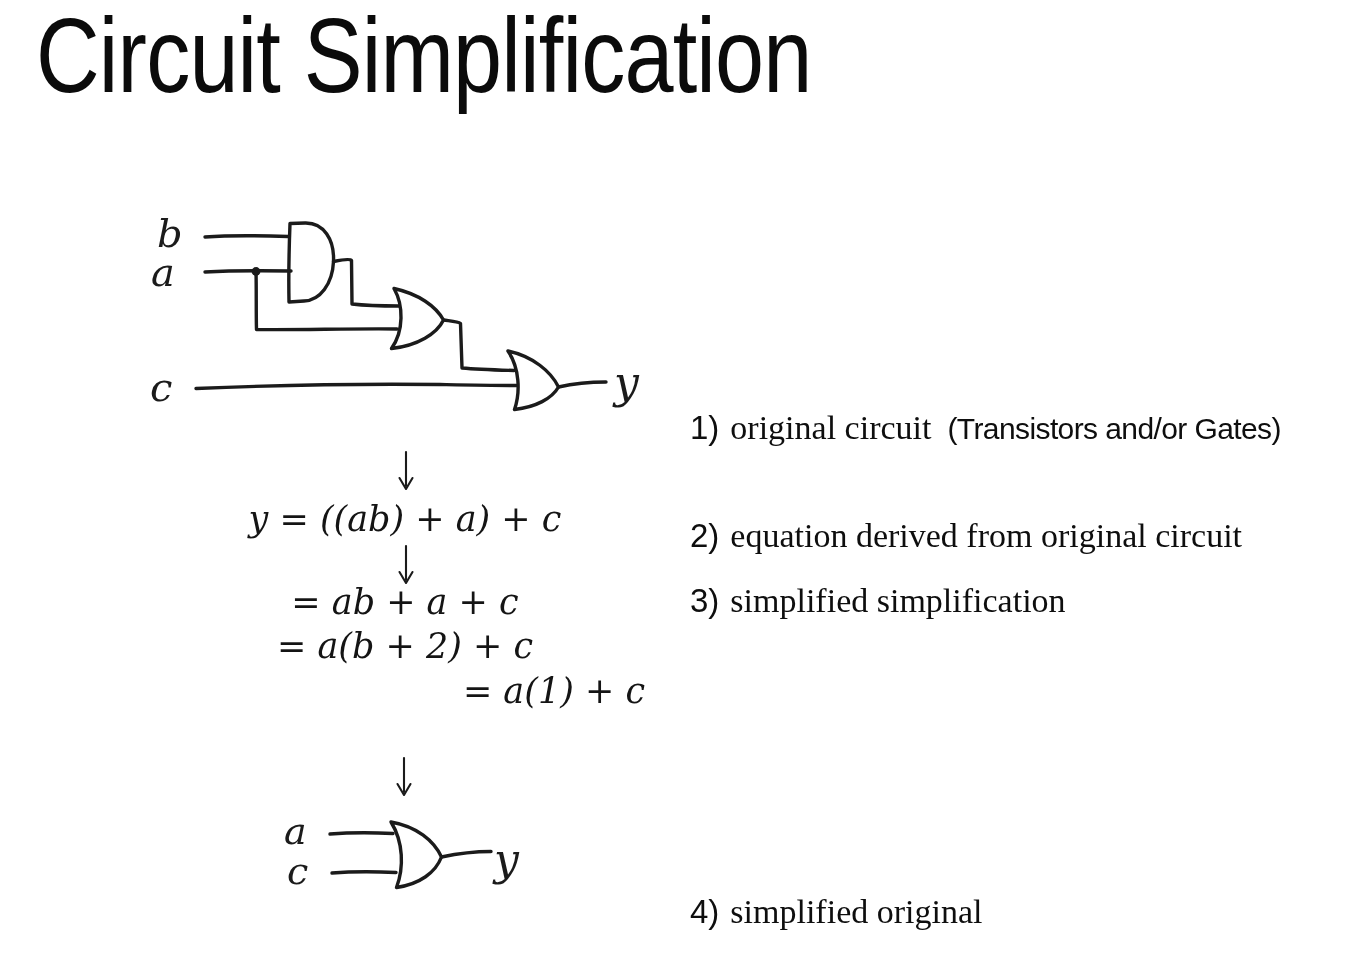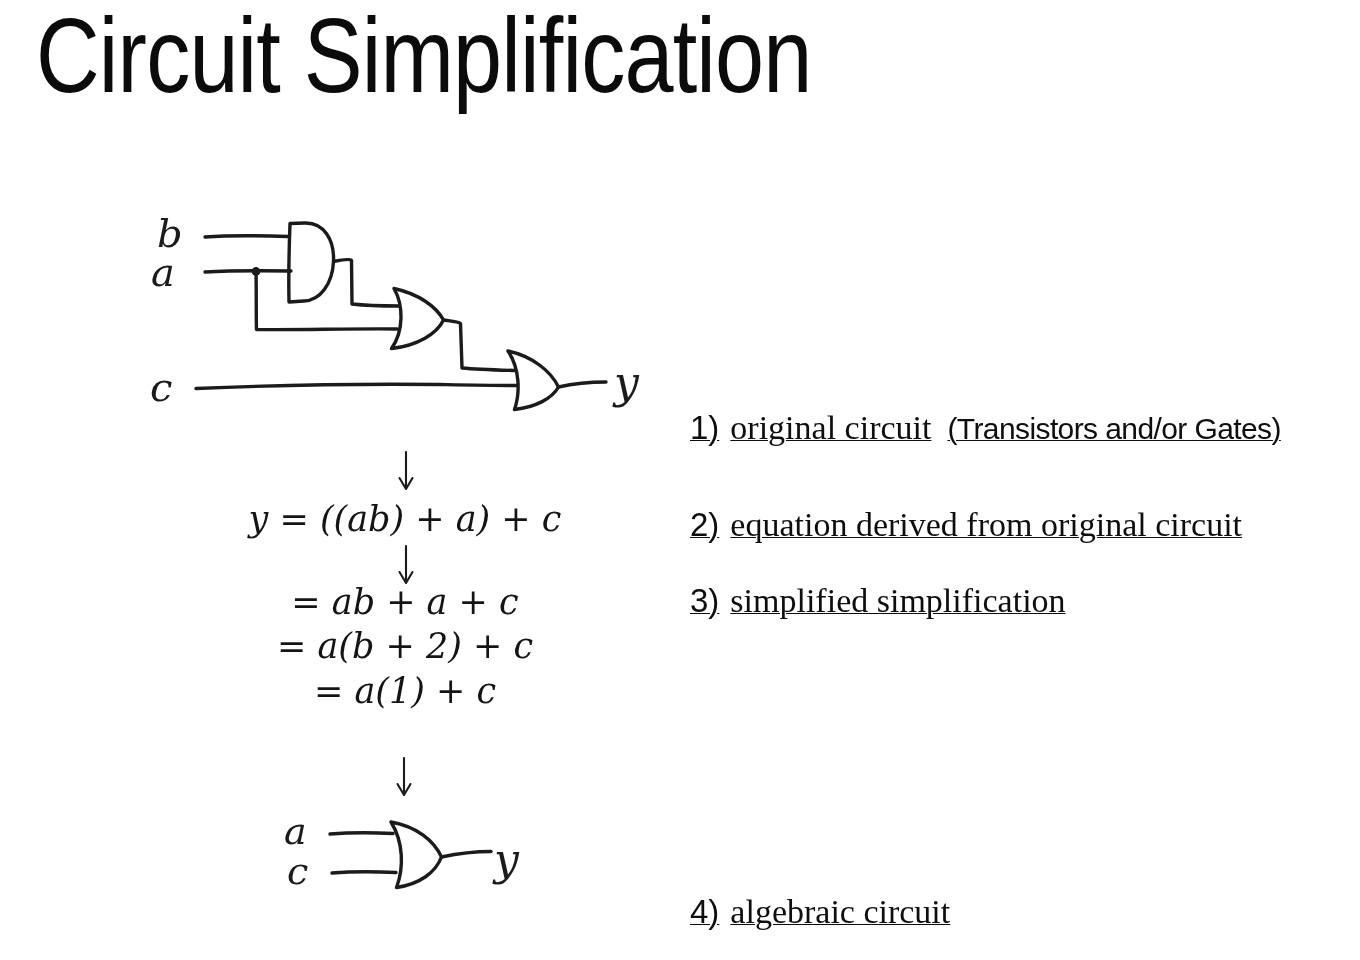--- a/index.html
+++ b/index.html
@@ -23,31 +23,31 @@
   
   .eq-block{position:absolute;left:165px;top:0;width:480px;height:960px;pointer-events:none;}
   .eq-line{
     position:absolute;left:0;width:100%;text-align:center;height:44px;line-height:44px;
     font-family:"DejaVu Serif",serif;font-style:italic;font-size:35px;color:#141414;
     white-space:nowrap;
   }
   .eq-1{top:497px;}
   .eq-2{top:580px;}
   .eq-3{top:624px;}
-  .eq-4{top:669px;}
+  .eq-4{top:669px;text-align:right;}
   .eq-5{top:713px;}
   
   .annot{
-    position:absolute;left:690px;height:42px;line-height:42px;white-space:nowrap;color:#0e0e0e;text-decoration:underline;
+    position:absolute;left:690px;height:42px;line-height:42px;white-space:nowrap;color:#0e0e0e;
   }
   .annot .num{font-family:"Liberation Sans",sans-serif;font-size:33px;margin-right:11px;}
   .annot .txt{font-family:"Liberation Serif",serif;font-size:34px;}
   .annot .note{font-family:"Liberation Sans",sans-serif;font-size:30px;margin-left:16px;letter-spacing:-0.6px;}
   .annot-1{top:407px;}
-  .annot-2{top:504px;}
+  .annot-2{top:515px;}
   .annot-3{top:580px;}
   .annot-4{top:891px;}
 </style>
 </head>
 <body>
 
 <div class="title">Circuit Simplification</div>
 
 <svg class="draw" width="1360" height="960" viewBox="0 0 1360 960">
 
@@ -113,14 +113,14 @@
 <div class="annot annot-1">
   <span class="num">1)</span><span class="txt">original circuit</span><span class="note">(Transistors and/or Gates)</span>
 </div>
 <div class="annot annot-2">
   <span class="num">2)</span><span class="txt">equation derived from original circuit</span>
 </div>
 <div class="annot annot-3">
   <span class="num">3)</span><span class="txt">simplified simplification</span>
 </div>
 <div class="annot annot-4">
-  <span class="num">4)</span><span class="txt">algebraic circuit</span>
+  <span class="num">4)</span><span class="txt">simplified original</span>
 </div>
 
 </body></html>

